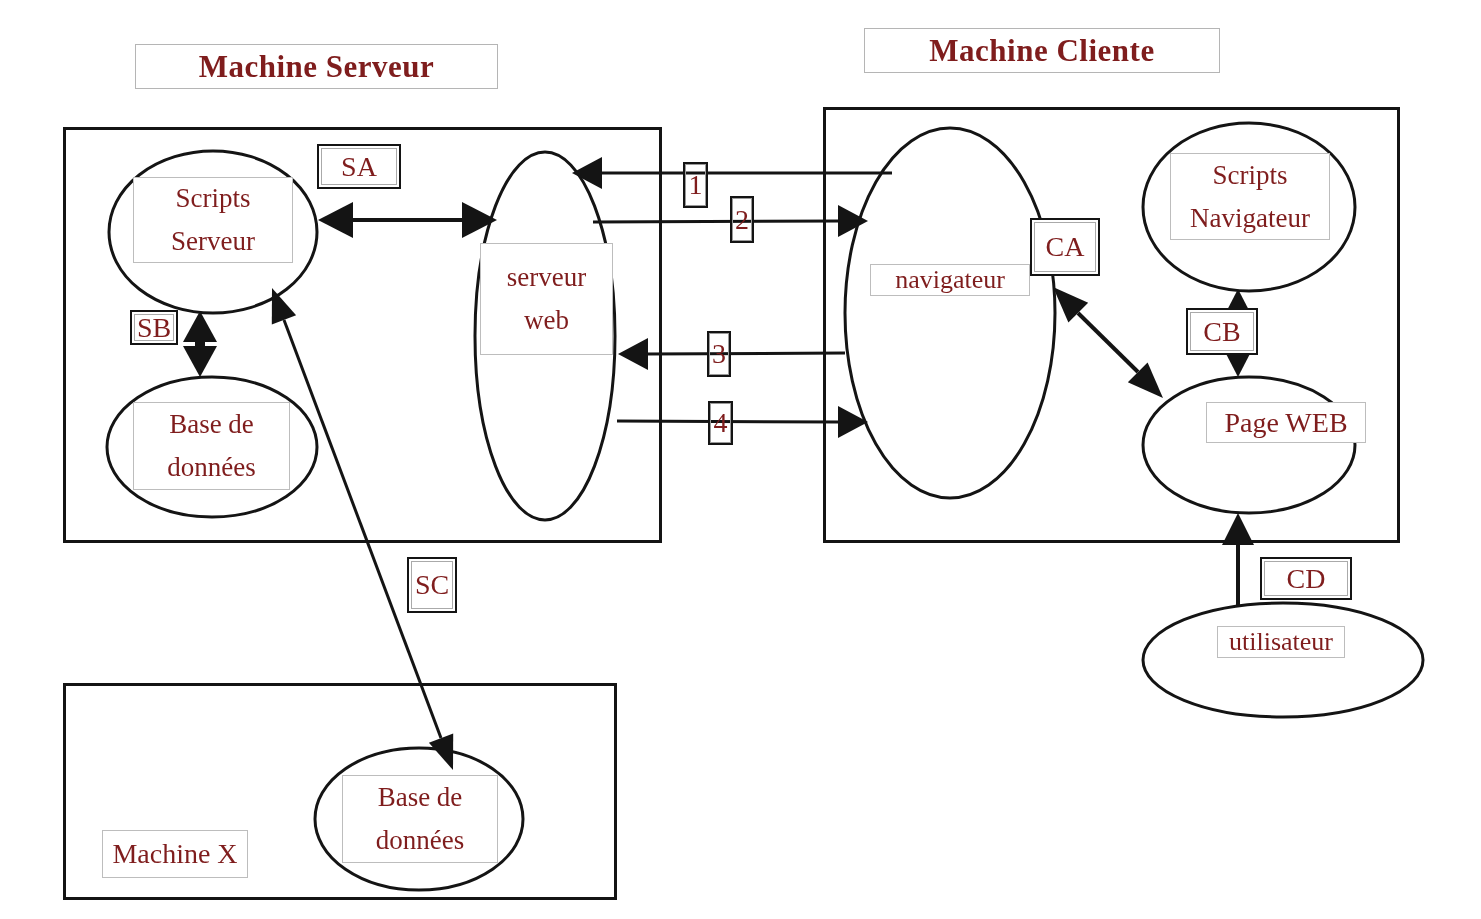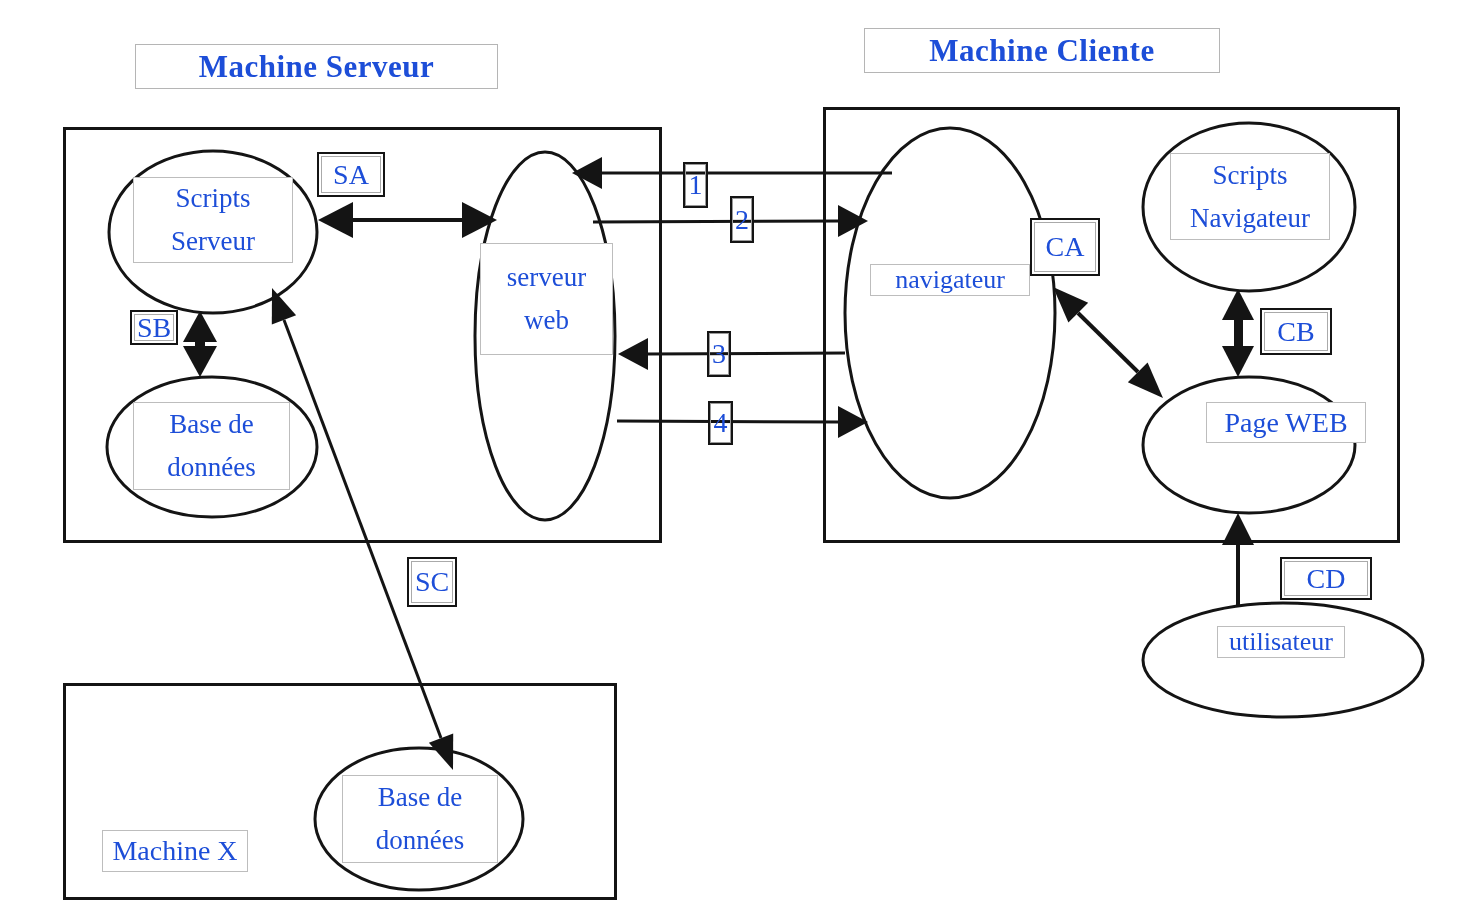--- a/index.html
+++ b/index.html
@@ -1,18 +1,18 @@
 <!DOCTYPE html>
 <html><head>
 <meta charset="utf-8">
 <style>
   html,body{margin:0;padding:0;background:#ffffff;}
   .stage{
     position:relative;width:1481px;height:919px;background:#ffffff;
-    font-family:"Liberation Serif","DejaVu Serif",serif;color:#1d4ed8;overflow:hidden;
+    font-family:"Liberation Serif","DejaVu Serif",serif;color:#7f1d1d;overflow:hidden;
   }
   .stage svg{position:absolute;left:0;top:0;z-index:1;}
   .ov{position:absolute;z-index:2;box-sizing:border-box;display:flex;
       align-items:center;justify-content:center;text-align:center;}
   .titlebox{
     border:1px solid #b5b5b5;background:#ffffff;font-weight:bold;
     font-size:31px;letter-spacing:.5px;
   }
   .lbl{
     border:1px solid #bdbdbd;background:#ffffff;font-size:27px;line-height:43px;
@@ -130,27 +130,27 @@
 
   <div class="ov lbl" style="left:1170px;top:402px;width:160px;height:41px;font-size:28px;margin-left:36px;">Page WEB</div>
 
   <div class="ov lbl one" style="left:1217px;top:626px;width:128px;height:32px;">utilisateur</div>
 
   <div class="ov lbl" style="left:342px;top:775px;width:156px;height:88px;">
     <div>Base de</div>
     <div>données</div>
   </div>
 
-  <div class="ov plain" style="left:102px;top:830px;width:146px;height:42px;">Machine X</div>
+  <div class="ov plain" style="left:102px;top:830px;width:146px;height:48px;">Machine X</div>
 
-  <div class="ov tag" style="left:317px;top:152px;width:68px;height:45px;">SA</div>
+  <div class="ov tag" style="left:317px;top:144px;width:84px;height:45px;">SA</div>
   <div class="ov tag" style="left:130px;top:310px;width:48px;height:35px;">SB</div>
-  <div class="ov tag" style="left:407px;top:557px;width:50px;height:50px;">SC</div>
+  <div class="ov tag" style="left:407px;top:557px;width:50px;height:56px;">SC</div>
   <div class="ov tag" style="left:1030px;top:218px;width:70px;height:58px;">CA</div>
-  <div class="ov tag" style="left:1260px;top:308px;width:72px;height:47px;">CB</div>
-  <div class="ov tag" style="left:1260px;top:557px;width:92px;height:43px;margin-left:20px;">CD</div>
+  <div class="ov tag" style="left:1186px;top:308px;width:72px;height:47px;">CB</div>
+  <div class="ov tag" style="left:1260px;top:557px;width:92px;height:43px;">CD</div>
 
   <div class="ov num" style="left:683px;top:162px;width:25px;height:46px;">1</div>
   <div class="ov num" style="left:730px;top:196px;width:24px;height:47px;">2</div>
   <div class="ov num" style="left:707px;top:331px;width:24px;height:46px;">3</div>
   <div class="ov num" style="left:708px;top:401px;width:25px;height:44px;">4</div>
 
 </div>
 
 </body></html>

